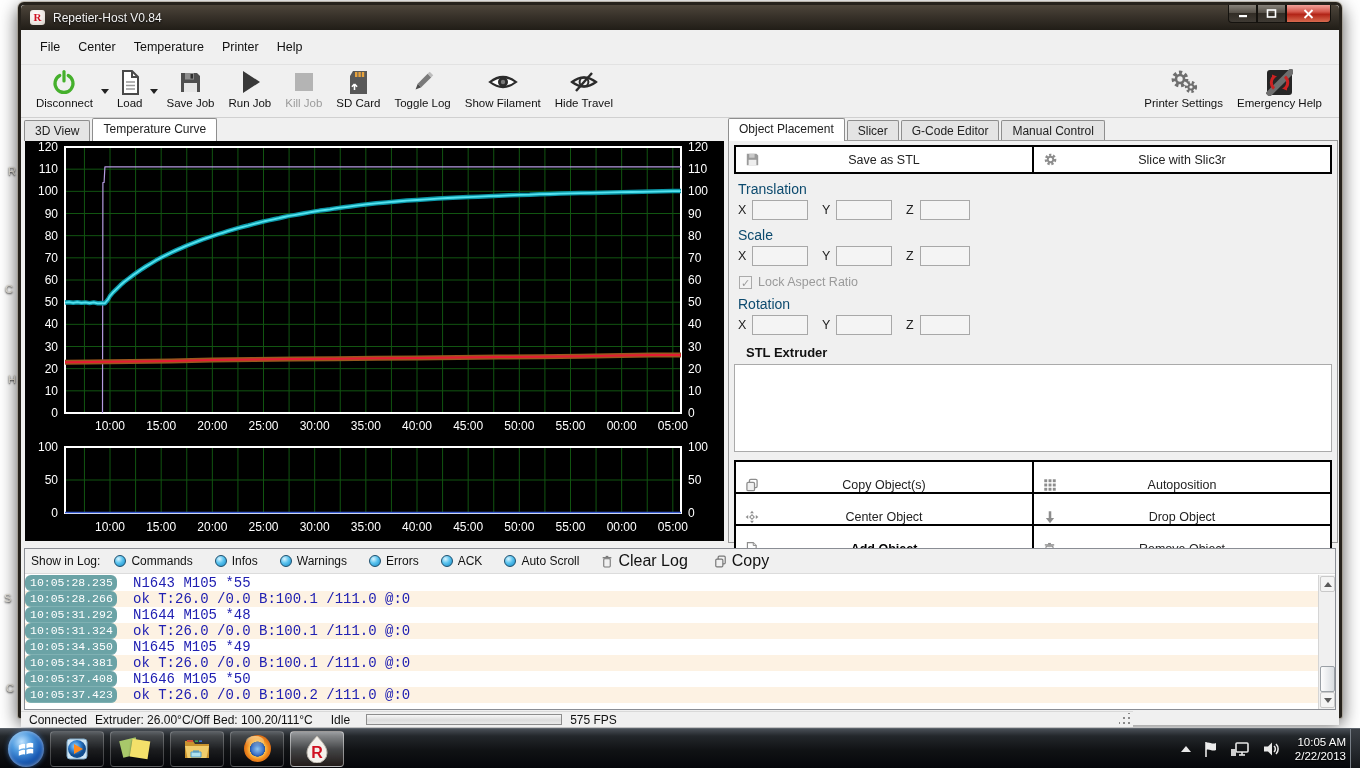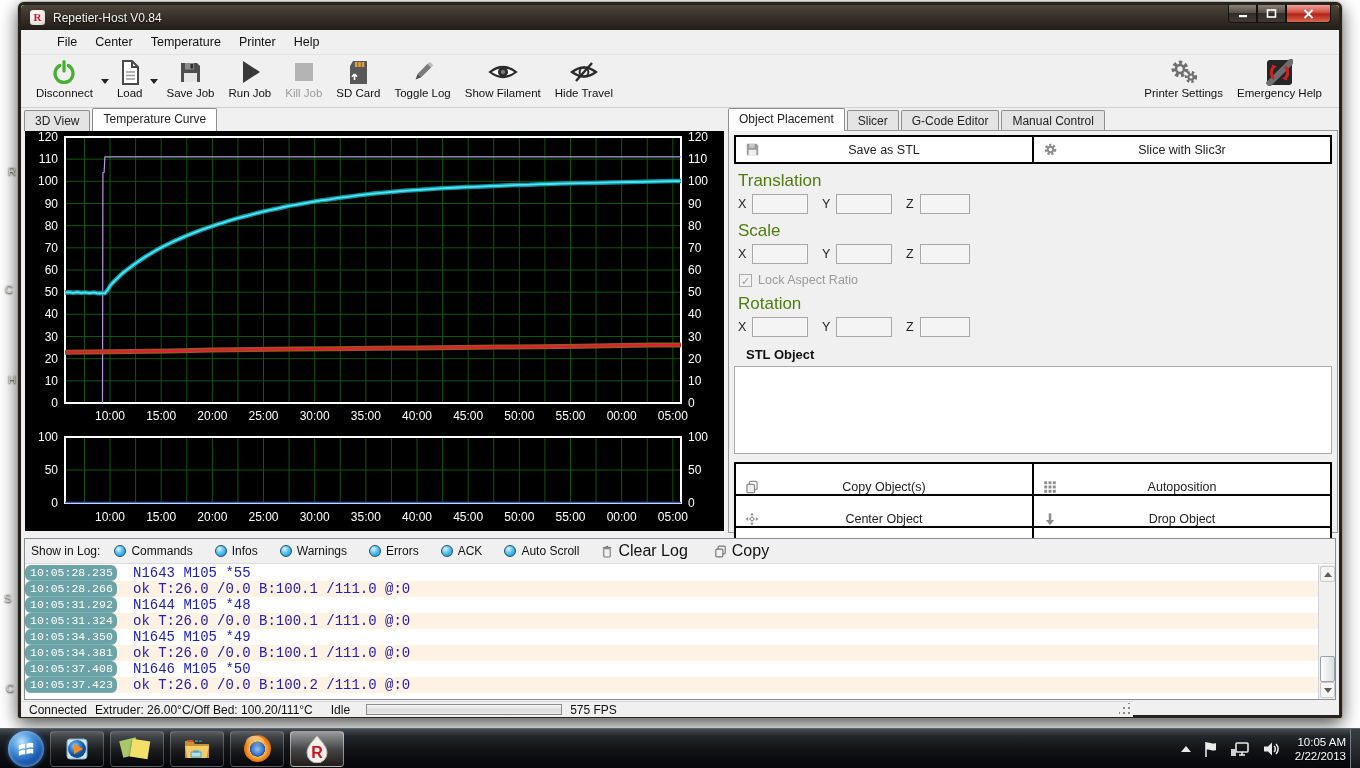--- a/index.html
+++ b/index.html
@@ -29,21 +29,21 @@
     color:#cf1120; font-weight:bold; font-size:11px; line-height:15px; text-align:center; font-family:"Liberation Serif",serif; }
   .title-text { color:#f2f2f2; font-size:12px; margin-left:8px; text-shadow:0 1px 2px #000; }
   .caption-buttons { position:absolute; right:8px; top:0; display:flex; }
   .cap-btn { width:29px; height:18px; border:1px solid #14120e; border-top:none; display:flex; align-items:center; justify-content:center;
     background:linear-gradient(180deg,rgba(255,255,255,.32) 0%, rgba(255,255,255,.12) 45%, rgba(0,0,0,.18) 50%, rgba(255,255,255,.08) 100%); }
   .cap-btn.min { border-radius:0 0 0 4px; }
   .cap-btn.close { width:45px; border-radius:0 0 4px 0;
     background:linear-gradient(180deg,#f2a19a 0%, #d4574b 40%, #b22417 55%, #d86a4f 100%); }
 
   
-  .menubar { height:25px; background:#f0f0f0; display:flex; align-items:center; padding-left:27px; border-bottom:1px solid #e2e2e2; }
+  .menubar { height:35px; background:#f0f0f0; display:flex; align-items:center; padding-left:10px; border-bottom:1px solid #e2e2e2; }
   .menu-item { padding:4px 9px; font-size:12.5px; color:#111; }
   .toolbar { height:53px; background:#f0f0f0; border-bottom:1px solid #d0d0d0; display:flex; align-items:stretch; padding-left:8px; position:relative; }
   .tool-btn { display:flex; flex-direction:column; align-items:center; justify-content:flex-start; padding:3px 7px 2px; }
   .tool-btn .ticon { height:28px; display:flex; align-items:center; justify-content:center; }
   .tool-btn .tlabel { font-size:11.5px; color:#111; margin-top:1px; white-space:nowrap; }
   .tool-btn.disabled .tlabel { color:#9b9b9b; }
   .dd-arrow { width:0; height:0; border-left:4px solid transparent; border-right:4px solid transparent; border-top:5px solid #222; align-self:center; margin:0 1px; }
   .toolbar-right { position:absolute; right:10px; top:0; height:53px; display:flex; }
 
   
@@ -56,21 +56,21 @@
   svg text { font-family:"Liberation Sans",sans-serif; }
 
   
   .right-tabs { position:absolute; left:707px; top:1px; display:flex; align-items:flex-end; height:22px; }
   .right-panel { position:absolute; left:707px; top:22px; width:610px; height:403px; background:#f0f0f0; border:1px solid #9a9a9a; padding:4px 5px; }
   .big-btn-row { display:flex; border:2px solid #000; height:29px; background:#fff; }
   .big-btn { flex:1; display:flex; align-items:center; position:relative; background:#fff; }
   .big-btn + .big-btn { border-left:2px solid #000; }
   .big-btn .blabel { flex:1; text-align:center; font-size:12.5px; color:#222; }
   .big-btn .bicon { position:absolute; left:9px; display:flex; }
-  .sec-label { font-size:17px; color:#4d7c0f; margin:7px 0 3px 4px; }
+  .sec-label { font-size:14px; color:#0c4a6e; margin:7px 0 3px 4px; }
   .xyz-row { display:flex; align-items:center; margin-left:4px; }
   .axis-lab { font-size:12.5px; color:#222; width:14px; }
   .xyz-input { width:56px; height:20px; border:1px solid #a8a8a8; background:#f4f4f4; margin-right:14px; }
   .chk-row { display:flex; align-items:center; margin:9px 0 2px 5px; }
   .chk-box { width:13px; height:13px; border:1px solid #ababab; background:#f2f2f2; color:#9a9a9a; font-size:11px; line-height:12px; text-align:center; }
   .chk-label { font-size:12.5px; color:#9a9a9a; margin-left:6px; }
   .stl-label { font-size:13px; font-weight:bold; color:#111; margin:10px 0 4px 12px; }
   .stl-list { height:88px; background:#fff; border:1px solid #aaa; }
   .btn-grid { margin-top:8px; border:2px solid #000; background:#000; display:grid; grid-template-columns:1fr 1fr; grid-auto-rows:30px; gap:2px; }
   .grid-btn { background:#fff; display:flex; align-items:flex-end; position:relative; }
@@ -500,21 +500,21 @@
         <div class="sec-label">Rotation</div>
         <div class="xyz-row">
           <span class="axis-lab">X</span>
           <div class="xyz-input"></div>
           <span class="axis-lab">Y</span>
           <div class="xyz-input"></div>
           <span class="axis-lab">Z</span>
           <div class="xyz-input" style="width:50px"></div>
         </div>
 
-        <div class="stl-label">STL Object</div>
+        <div class="stl-label">STL Extruder</div>
         <div class="stl-list"></div>
 
         <div class="btn-grid">
           <div class="grid-btn">
             <span class="bicon">
               <svg width="14" height="14" viewBox="0 0 22 22">
                   <rect x="7" y="2" width="12" height="13" rx="2" fill="none" stroke="#8d8d8d" stroke-width="2"></rect>
                   <rect x="3" y="7" width="12" height="13" rx="2" fill="#f0f0f0" stroke="#8d8d8d" stroke-width="2"></rect>
                 </svg>
             </span>

